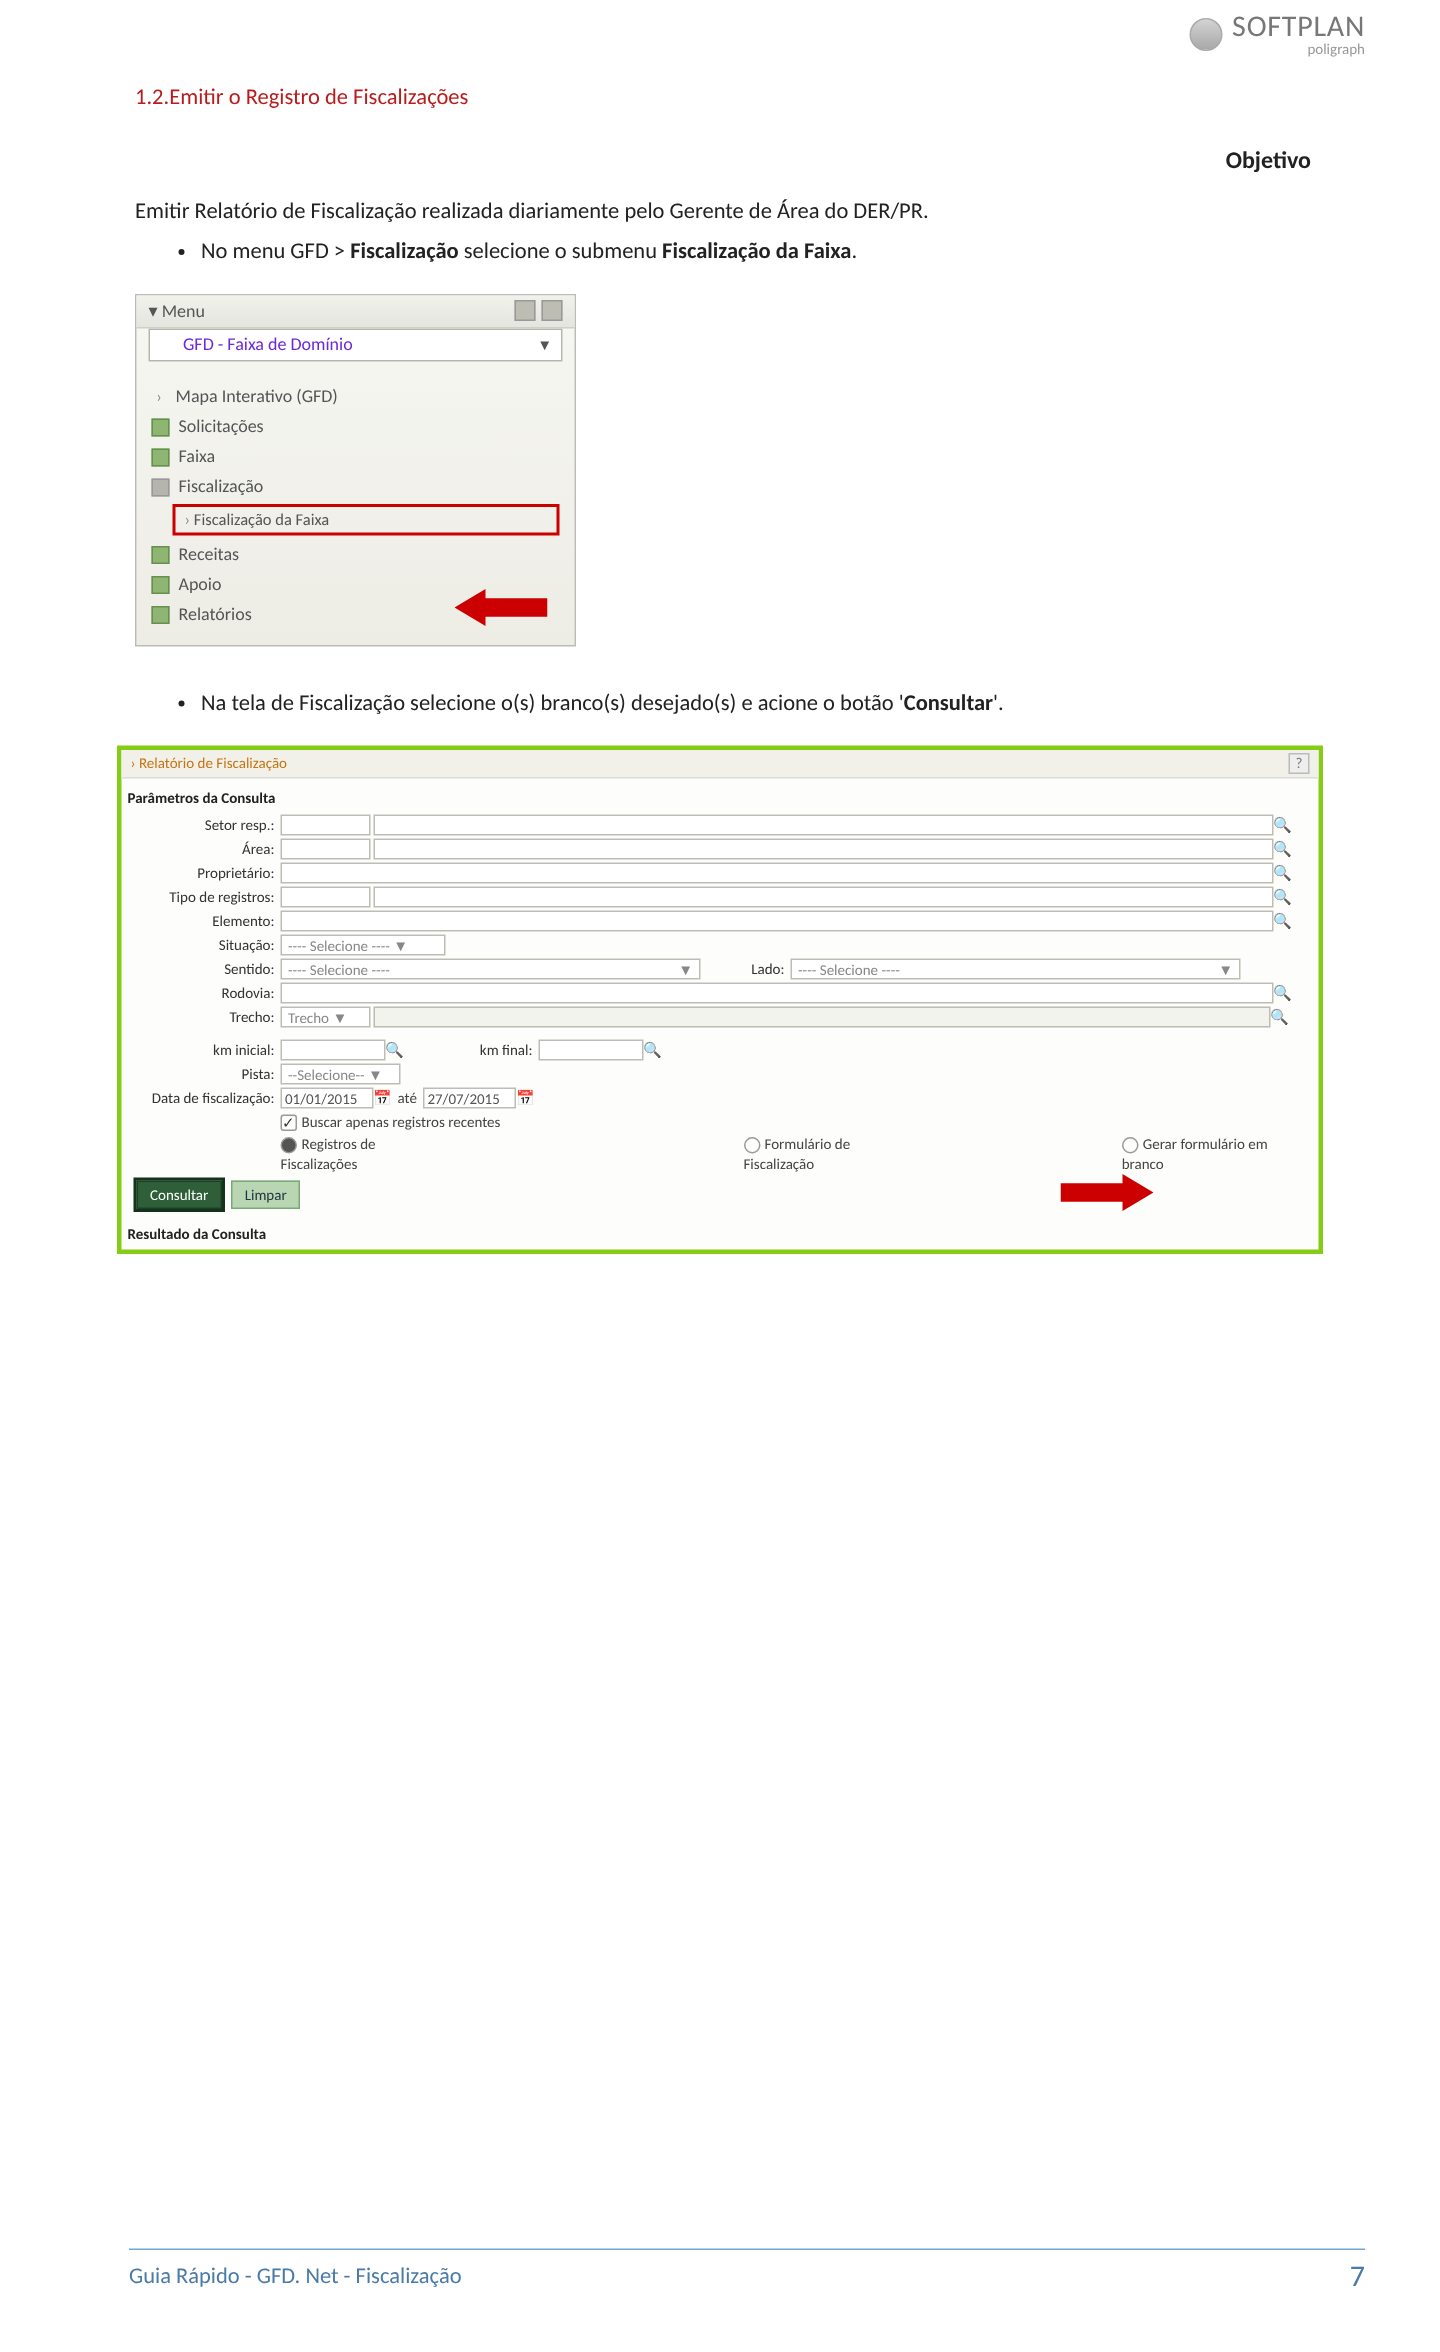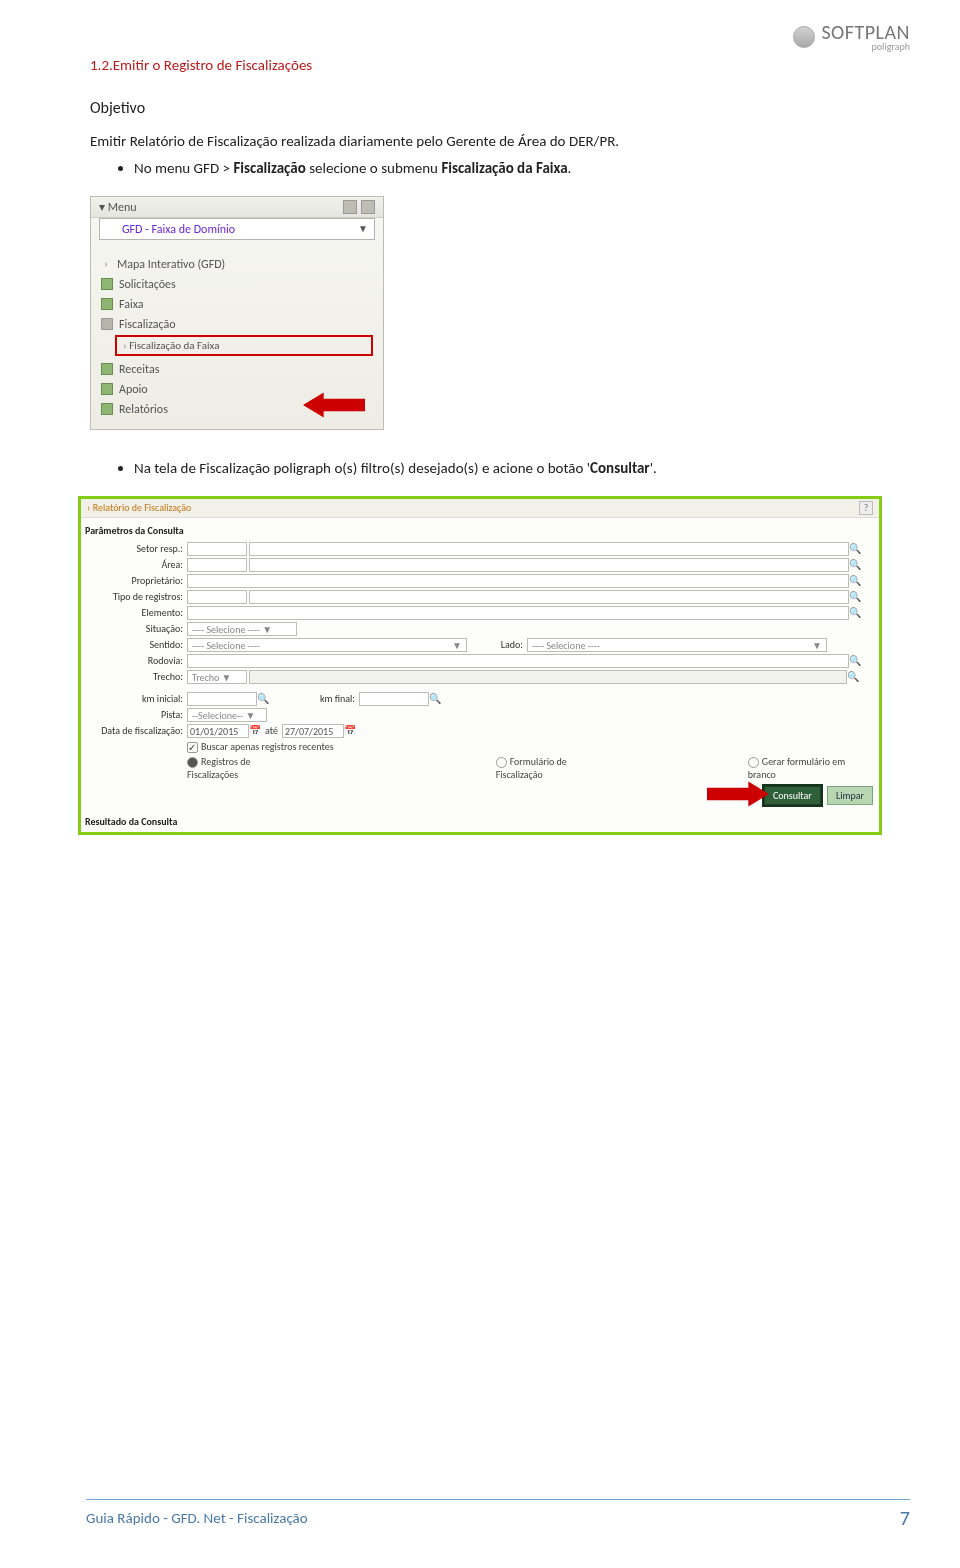--- a/index.html
+++ b/index.html
@@ -6,27 +6,27 @@
   body {
     font-family: "Segoe UI", Calibri, Arial, sans-serif;
     background: #fff;
     width: 960px;
     height: 1568px;
     position: relative;
     color: #222;
     font-size: 14px;
   }
   
-  .logo { position: absolute; top: 20px; right: 50px; display: flex; align-items: center; gap: 6px; }
+  .logo { position: absolute; top: 6px; right: 50px; display: flex; align-items: center; gap: 6px; }
   .logo-mark { width: 22px; height: 22px; border-radius: 50%; background: linear-gradient(#d3d3d3,#a8a8a8); border:1px solid #aaa; }
   .logo-text { font-size: 20px; font-weight: 300; color: #777; letter-spacing: 0.5px; }
   .logo-sub  { font-size: 10px; color:#999; text-align:right; margin-top:-4px;}
   .content { padding: 56px 86px 0 90px; }
   h1 { color:#b91c1c; font-size:15px; font-weight:400; margin-bottom:24px; }
-  .objetivo { font-weight:400; font-size:16px; margin-bottom:14px; }
+  .objetivo { font-weight:700; font-size:16px; margin-bottom:14px;text-align:right; }
   p.para { font-size:15px; line-height:1.4; margin-bottom:6px; }
   ul.bul { list-style: disc; padding-left:44px; margin-bottom:16px;}
   ul.bul li { font-size:15px; line-height:1.45;}
   
   .shot1 { width:294px; background: linear-gradient(#f7f7f3,#edece5); border:1px solid #bcbcb6; margin:4px 0 24px 0; position:relative; }
   .shot1 .top { background: linear-gradient(#f2f2ed,#e5e5df); border-bottom:1px solid #cfcfc7; padding:3px 8px; font-size:12px; color:#555; display:flex; justify-content:space-between; align-items:center;}
   .shot1 .top .icons { display:flex; gap:4px;}
   .shot1 .top .iconbox{ width:14px; height:14px; background:#bdbdb3; border:1px solid #999;}
   .shot1 .modlbl { font-size:11px; color:#555; padding:6px 8px 2px 8px;}
   .shot1 .sel { margin:0 8px 10px 8px;}
@@ -50,21 +50,21 @@
   .shot2 .crumb .t .ar{color:#c77512;}
   .shot2 .help{ width:14px;height:14px; border:1px solid #bbb; background:#eee; text-align:center; line-height:12px; color:#777;}
   .shot2 .sect{ font-weight:700; color:#222; padding:6px 4px 4px 4px;}
   .shot2 .row{ display:flex; align-items:center; padding:1px 6px;}
   .shot2 .lab{ width:100px; text-align:right; padding-right:4px; color:#333;}
   .shot2 .inp, .shot2 .selbox{ height:14px; background:#fff; border:1px solid #bdbdb5;}
   .shot2 .mag{ width:12px;height:12px; display:inline-block; color:#5a8; text-align:center; font-size:10px; line-height:12px;}
   .shot2 .radio, .shot2 .check{ width:11px;height:11px; border:1px solid #999; border-radius:50%; display:inline-block; vertical-align:middle; margin-right:3px;}
   .shot2 .check{ border-radius:2px; position:relative;}
   .shot2 .check.on::after{ content:"✓"; position:absolute; top:-2px; left:0; font-size:10px; color:#333;}
-  .shot2 .btns{ text-align:right; padding:4px 6px;}
+  .shot2 .btns{ text-align:left; padding:4px 6px;}
   .shot2 .btn{ display:inline-block; padding:2px 8px; font-size:10px; border:1px solid #7a7; background:#b9d6b2; color:#234; margin-left:4px;}
   .shot2 .btn.dark{ background:#2e5f38; color:#fff; border-color:#1d4024; outline:2px solid #13341a;}
   .shot2 .redarrow{ position:absolute; right:110px; bottom:22px;}
   
   .footer{ position:absolute; bottom:38px; left:86px; right:50px; border-top:1px solid #6fa8d8; padding-top:6px; display:flex; justify-content:space-between; align-items:center;}
   .footer .ftext{ color:#4a7aa8; font-size:15px;}
   .footer .pnum{ color:#4a7aa8; font-size:20px; font-weight:400;}
 </style>
 </head>
 <body>
@@ -132,21 +132,21 @@
     </div>
     <div class="redarrow big">
       <svg viewBox="0 0 60 24">
           <polygon points="0,12 20,0 20,6 60,6 60,18 20,18 20,24"></polygon>
         </svg>
     </div>
   </div>
 
   <ul class="bul before2">
     <li>
-      <span>Na tela de Fiscalização poligraph o(s) filtro(s) desejado(s) e acione o botão '</span><b>Consultar</b><span>'.</span>
+      <span>Na tela de Fiscalização selecione o(s) branco(s) desejado(s) e acione o botão '</span><b>Consultar</b><span>'.</span>
     </li>
   </ul>
 
   <div class="shot2">
     <div class="crumb">
       <span class="t"><span class="ar">› </span><span>Relatório de Fiscalização</span></span>
       <span class="help">?</span>
     </div>
     <div class="sect">Parâmetros da Consulta</div>
 

